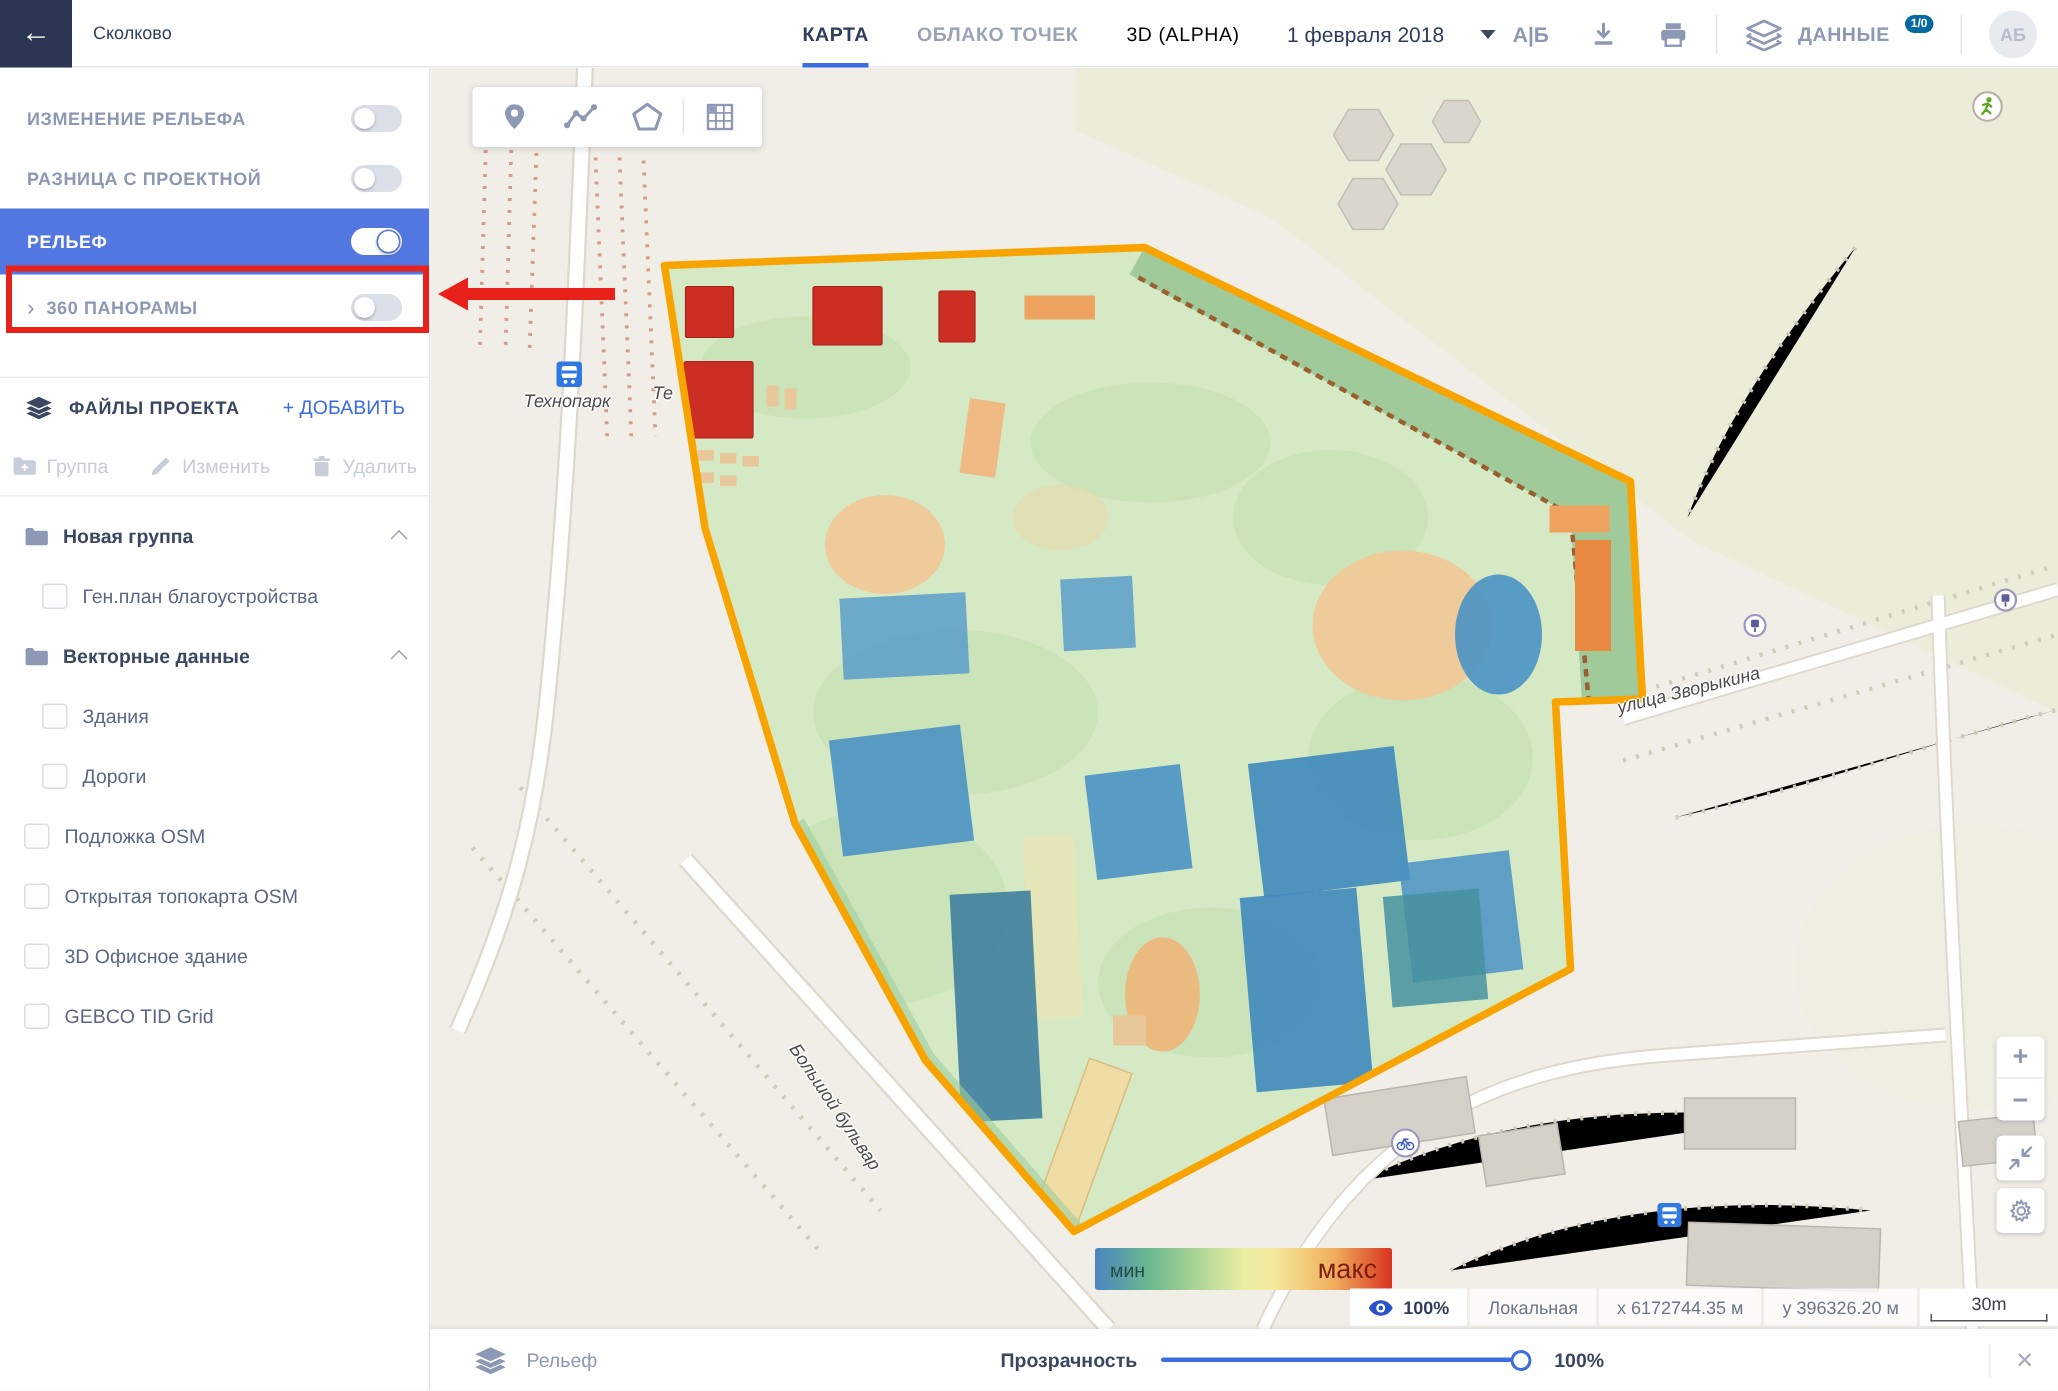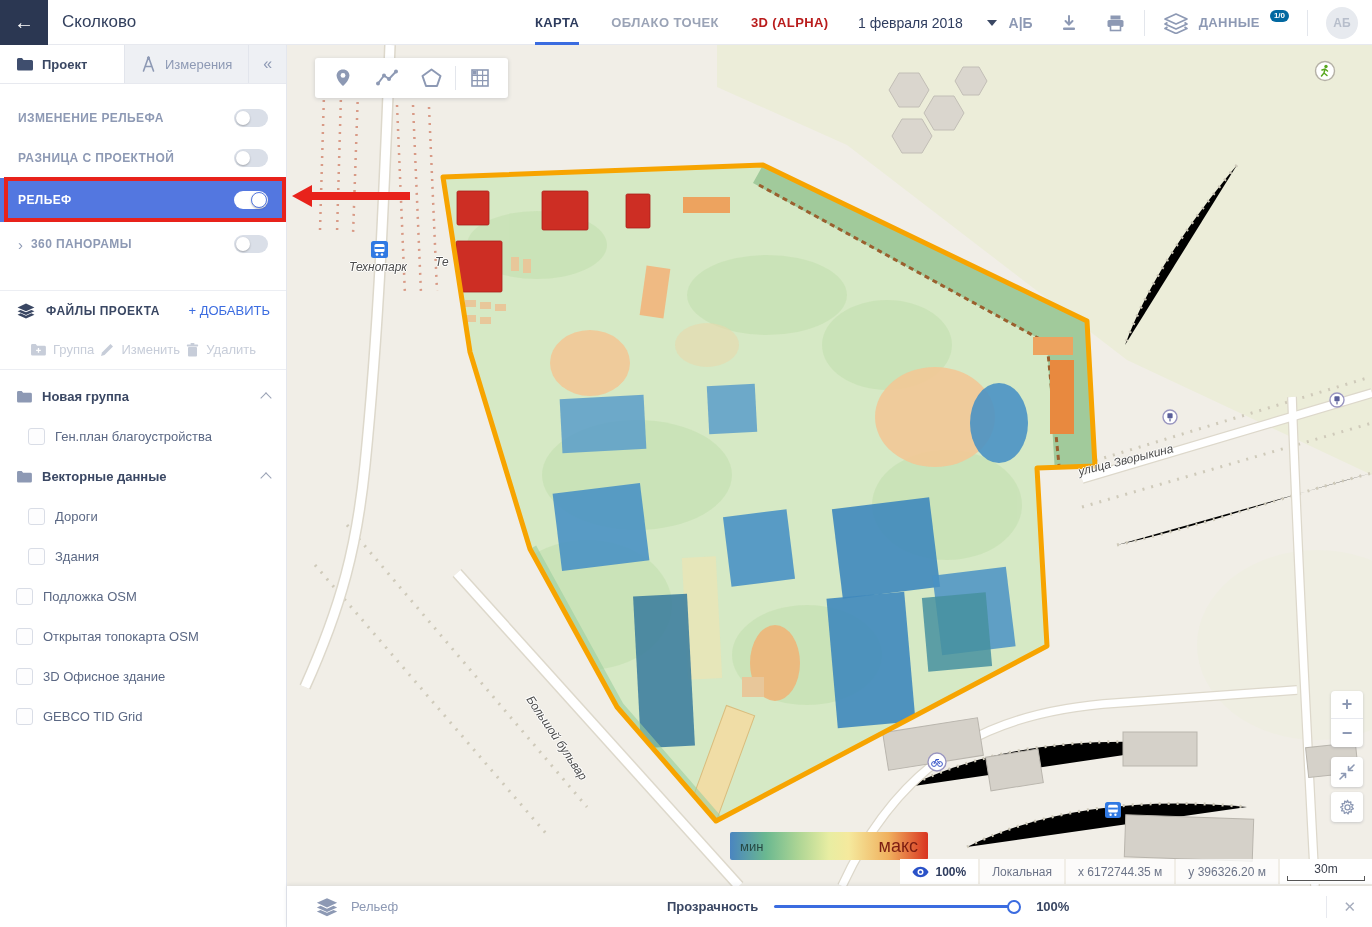--- a/index.html
+++ b/index.html
@@ -5,27 +5,27 @@
   * { margin:0; padding:0; box-sizing:border-box; }
   html,body { width:1372px; height:927px; overflow:hidden; background:#fff;
               font-family:"Liberation Sans","DejaVu Sans",sans-serif; }
   .app { position:relative; width:1372px; height:927px; background:#fff; }
 
   
   .topbar { position:absolute; left:0; top:0; width:1372px; height:45px; background:#fff;
             border-bottom:1px solid #e7e9ef; display:flex; align-items:center; z-index:40; }
   .back-btn { width:48px; height:45px; background:#2b3752; color:#fff; display:flex;
               align-items:center; justify-content:center; font-size:20px; cursor:pointer; flex:0 0 auto;}
-  .app-title { margin-left:14px; font-size:17px; color:#33405e; }
+  .app-title { margin-left:14px; font-size:12px; color:#33405e; }
   .top-tabs { position:absolute; left:535px; top:0; height:45px; display:flex; align-items:center; gap:32px; }
   .top-tab { font-size:13px; font-weight:700; letter-spacing:.4px; color:#9aa3b6; position:relative;
              height:45px; display:flex; align-items:center; cursor:pointer;}
   .top-tab.active { color:#2e3c5e; }
   .top-tab.active::after { content:""; position:absolute; left:0; right:0; bottom:0; height:3px; background:#3b6ce0; }
-  .top-tab.dim { color:#b91c1c; font-weight:700; }
+  .top-tab.dim { color:#000000; font-weight:400; }
   .date-picker { position:absolute; left:858px; top:0; height:45px; display:flex; align-items:center; gap:24px;
                  font-size:14px; color:#2e3c5e; cursor:pointer;}
   .caret-down { width:0; height:0; border-left:5px solid transparent; border-right:5px solid transparent;
                 border-top:6px solid #3a4763; }
   .topbar-right { position:absolute; right:0; top:0; height:45px; display:flex; align-items:center; }
   .tb-icon { color:#8d99b4; display:flex; align-items:center; justify-content:center; cursor:pointer; }
   .ab-label { font-size:14px; font-weight:700; color:#8d99b4; margin-right:26px; }
   .tb-divider { width:1px; height:26px; background:#e3e6ec; margin:0 18px; }
   .data-btn { display:flex; align-items:center; gap:10px; cursor:pointer; position:relative; }
   .data-label { font-size:13px; font-weight:700; letter-spacing:.4px; color:#8d99b4; }
@@ -57,21 +57,21 @@
                   box-shadow:0 1px 2px rgba(0,0,0,.25); }
   .toggle.on { background:#fff; }
   .toggle.on .knob { left:auto; right:1px; top:1px; width:16px; height:16px; border:1px solid #5377e0; }
 
   .files-header { margin-top:26px; border-top:1px solid #eceef3; height:40px; display:flex; align-items:center;
                   justify-content:space-between; padding:0 16px; }
   .files-title-wrap { display:flex; align-items:center; gap:10px; }
   .files-title { font-size:12px; font-weight:700; letter-spacing:.5px; color:#3a4763; }
   .add-link { font-size:13px; color:#3b6ce0; cursor:pointer; }
   .file-actions { height:40px; display:flex; align-items:center; justify-content:space-between;
-                  padding:0 30px; border-bottom:1px solid #eceef3;text-align:center; }
+                  padding:0 8px; border-bottom:1px solid #eceef3;text-align:center; }
   .file-action { display:flex; align-items:center; gap:7px; font-size:13px; color:#c7cdd9; cursor:default; }
 
   .tree { padding-top:6px; }
   .tree-row { height:40px; display:flex; align-items:center; padding:0 16px; cursor:pointer; }
   .tree-row .grow { flex:1; }
   .tree-label { font-size:13px; color:#5b6884; margin-left:10px; }
   .tree-label.strong { font-weight:700; color:#3a4763; }
   .indent1 { padding-left:28px; }
   .checkbox { width:17px; height:17px; border:1.5px solid #d9dde6; border-radius:3px; background:#fdfdfe; flex:0 0 auto; cursor:pointer;}
   .chev { width:8px; height:8px; border-right:1.6px solid #9aa2b5; border-bottom:1.6px solid #9aa2b5; }
@@ -182,38 +182,20 @@
         </svg>
         <span class="data-label">ДАННЫЕ</span>
         <span class="badge">1/0</span>
       </div>
       <div class="tb-divider"></div>
       <div class="avatar">АБ</div>
     </div>
   </div>
 
   <div class="sidebar">
-    <div class="side-tabs">
-      <div class="side-tab active">
-        <svg width="17" height="14" viewBox="0 0 17 14">
-          <path d="M1 2.5 a1.5 1.5 0 0 1 1.5 -1.5 H6 l1.5 2 H15.5 a1.5 1.5 0 0 1 1.5 1.5 V12 a1.5 1.5 0 0 1 -1.5 1.5 H2.5 A1.5 1.5 0 0 1 1 12 Z" fill="#3f4e6e"></path>
-        </svg>
-        <span>Проект</span>
-      </div>
-      <div class="side-tab inactive">
-        <svg width="15" height="16" viewBox="0 0 15 16">
-          <path d="M7.5 1 L12.5 15 M7.5 1 L2.5 15 M4.2 10.5 L10.8 10.5" stroke="#8d99b4" stroke-width="1.6" fill="none" stroke-linecap="round"></path>
-          <circle cx="7.5" cy="2" r="1.6" fill="#8d99b4"></circle>
-        </svg>
-        <span>Измерения</span>
-      </div>
-      <div class="side-collapse">
-        <span>«</span>
-      </div>
-    </div>
 
     <div class="layer-list">
       <div class="layer-row">
         <span class="layer-label">ИЗМЕНЕНИЕ РЕЛЬЕФА</span>
         <span class="toggle">
             <span class="knob"></span>
           </span>
       </div>
       <div class="layer-row">
         <span class="layer-label">РАЗНИЦА С ПРОЕКТНОЙ</span>
@@ -290,25 +272,25 @@
       <div class="tree-row">
         <svg width="16" height="13" viewBox="0 0 17 14">
           <path d="M1 2.5 a1.5 1.5 0 0 1 1.5 -1.5 H6 l1.5 2 H15.5 a1.5 1.5 0 0 1 1.5 1.5 V12 a1.5 1.5 0 0 1 -1.5 1.5 H2.5 A1.5 1.5 0 0 1 1 12 Z" fill="#8d99b4"></path>
         </svg>
         <span class="tree-label strong">Векторные данные</span>
         <span class="grow"></span>
         <span class="chev up"></span>
       </div>
       <div class="tree-row indent1">
         <span class="checkbox"></span>
+        <span class="tree-label">Здания</span>
+      </div>
+      <div class="tree-row indent1">
+        <span class="checkbox"></span>
         <span class="tree-label">Дороги</span>
-      </div>
-      <div class="tree-row indent1">
-        <span class="checkbox"></span>
-        <span class="tree-label">Здания</span>
       </div>
       <div class="tree-row">
         <span class="checkbox"></span>
         <span class="tree-label">Подложка OSM</span>
       </div>
       <div class="tree-row">
         <span class="checkbox"></span>
         <span class="tree-label">Открытая топокарта OSM</span>
       </div>
       <div class="tree-row">

